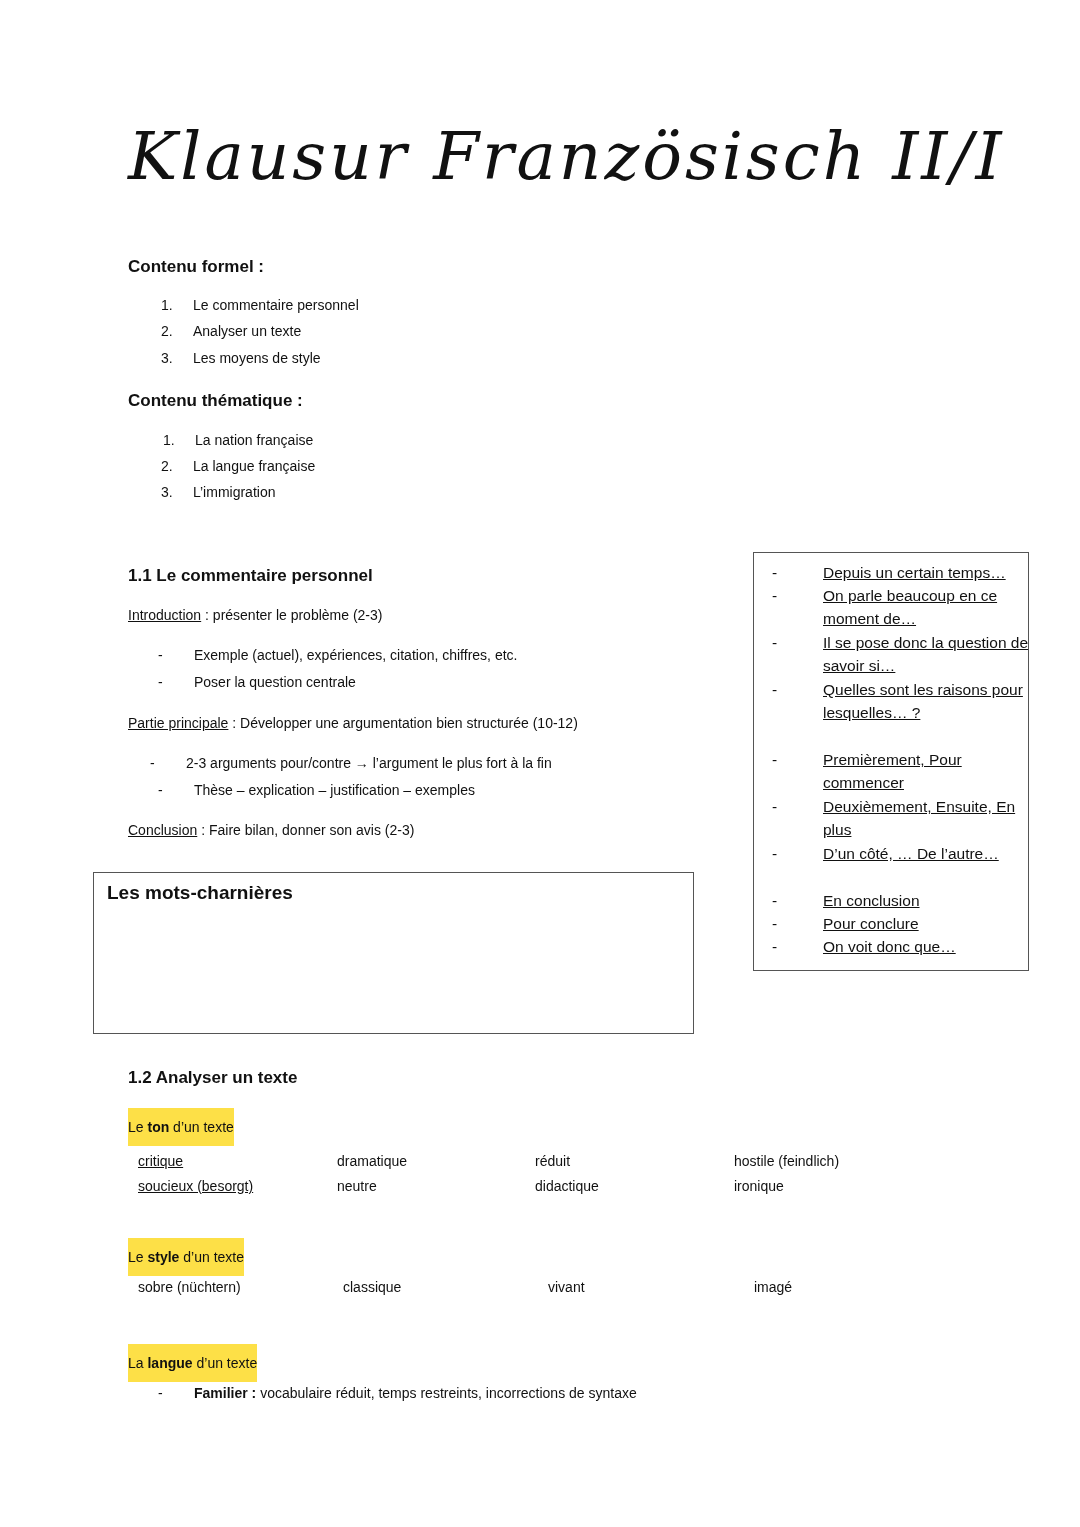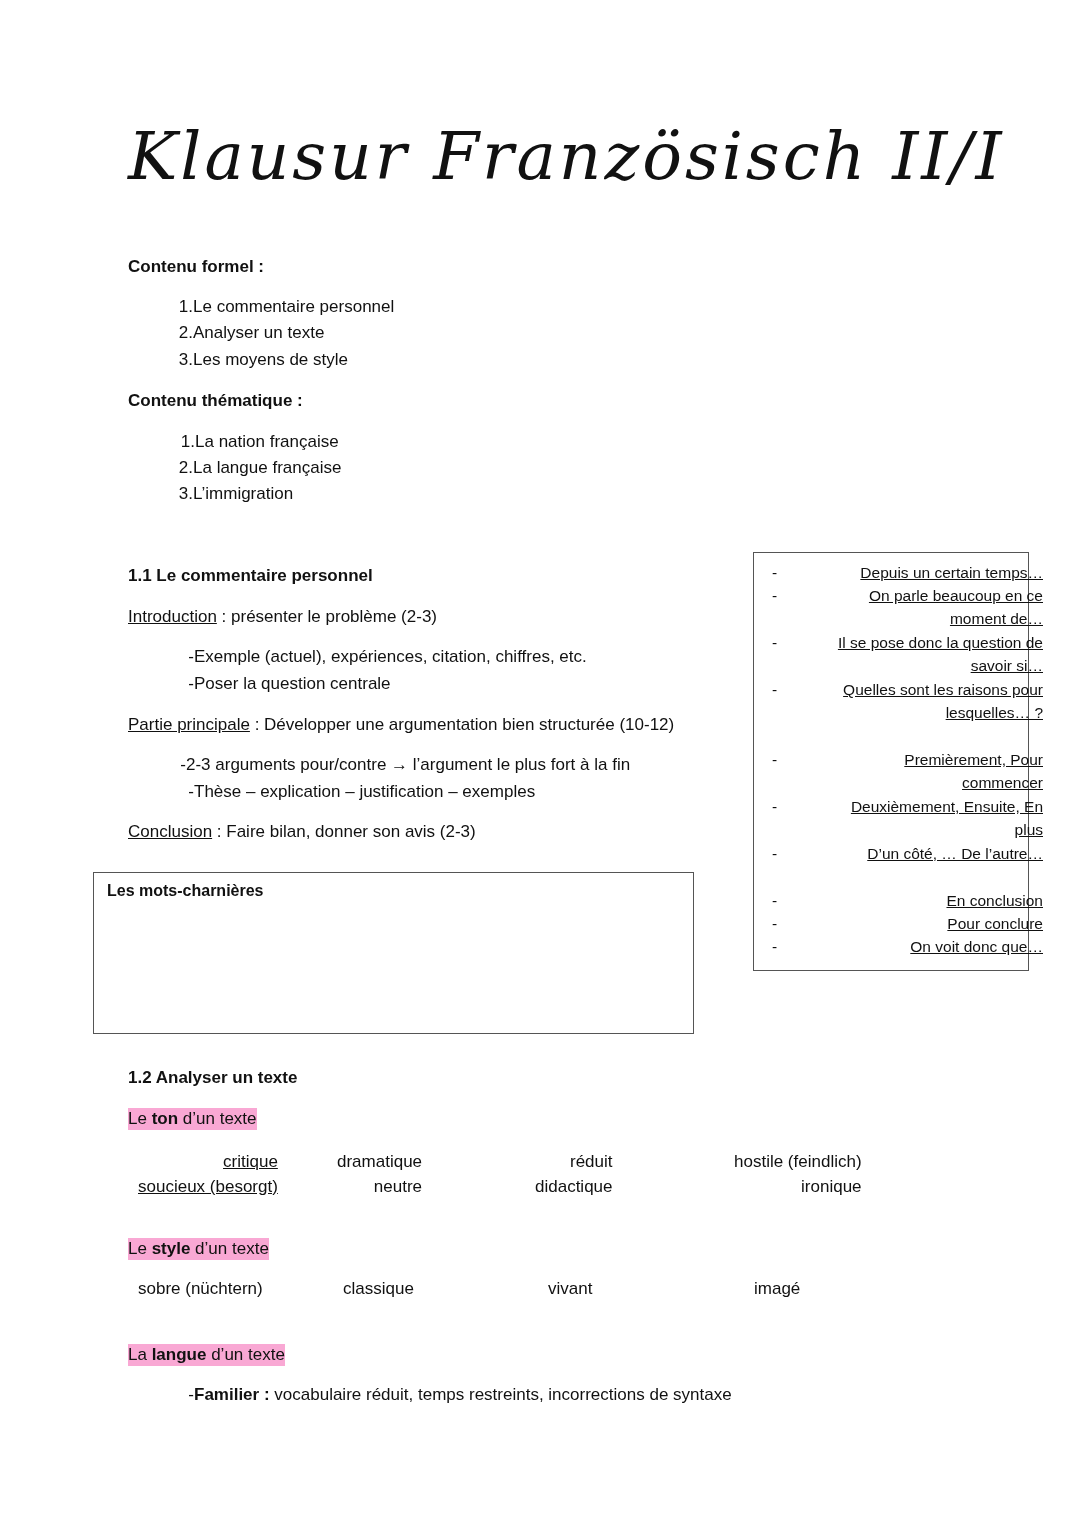--- a/index.html
+++ b/index.html
@@ -1,26 +1,26 @@
 <!DOCTYPE html>
 <html><head>
 <meta charset="utf-8">
 <style>
   html, body { margin: 0; padding: 0; background: #ffffff; }
   body { width: 1080px; height: 1527px; position: relative; overflow: hidden;
          font-family: "Liberation Sans", "DejaVu Sans", sans-serif; color: #111; }
-  .abs { position: absolute; text-align: right; }
+  .abs { position: absolute; }
   .title { left: 128px; top: 118px; font-family: "DejaVu Serif", serif; font-style: italic;
            font-size: 66px; letter-spacing: 3px; color: #111; white-space: nowrap; }
   .h { font-weight: bold; font-size: 17px; }
-  .t { font-size: 17px; white-space: nowrap; }
+  .t { font-size: 14px; white-space: nowrap; }
   .num { display: inline-block; width: 32px; }
   .dash { display: inline-block; width: 36px; }
   .u { text-decoration: underline; }
-  .shade { background: #f9a8d4; padding: 1px 0; }
+  .shade { background: #fde047; padding: 11px 0; }
   .box { border: 1px solid #555; box-sizing: border-box; }
   .side-item { position: absolute; left: 18px; font-size: 15.5px; line-height: 23.4px; }
   .side-dash { position: absolute; left: 0; }
   .side-txt { position: absolute; left: 51px; width: 220px; text-decoration: underline; }
   .col { position: absolute; font-size: 15px; line-height: 21.6px; white-space: nowrap; }
 </style>
 </head>
 <body>
 
 <div class="abs title">Klausur Französisch II/I</div>
@@ -81,21 +81,21 @@
       <span class="side-dash">-</span>
       <span class="side-txt">Pour conclure</span>
     </div>
   <div class="side-item" style="top:382px;">
       <span class="side-dash">-</span>
       <span class="side-txt">On voit donc que…</span>
     </div>
 </div>
 
 <div class="abs box" style="left:93px;top:872px;width:601px;height:162px;">
-  <div class="abs" style="left:13px;top:9px;font-weight:bold;font-size:16px;">Les mots-charnières</div>
+  <div class="abs" style="left:13px;top:9px;font-weight:bold;font-size:19px;">Les mots-charnières</div>
 </div>
 
 <div class="abs h" style="left:128px;top:1068px;">1.2 Analyser un texte</div>
 
 <div class="abs t shade" style="left:128px;top:1108px;"><span>Le </span><b>ton</b><span> d’un texte</span></div>
 <div class="abs t" style="left:138px;top:1149px;line-height:25px;text-decoration:underline;">
     <div>critique</div>
     <div>soucieux (besorgt)</div>
   </div>
 <div class="abs t" style="left:337px;top:1149px;line-height:25px;">

